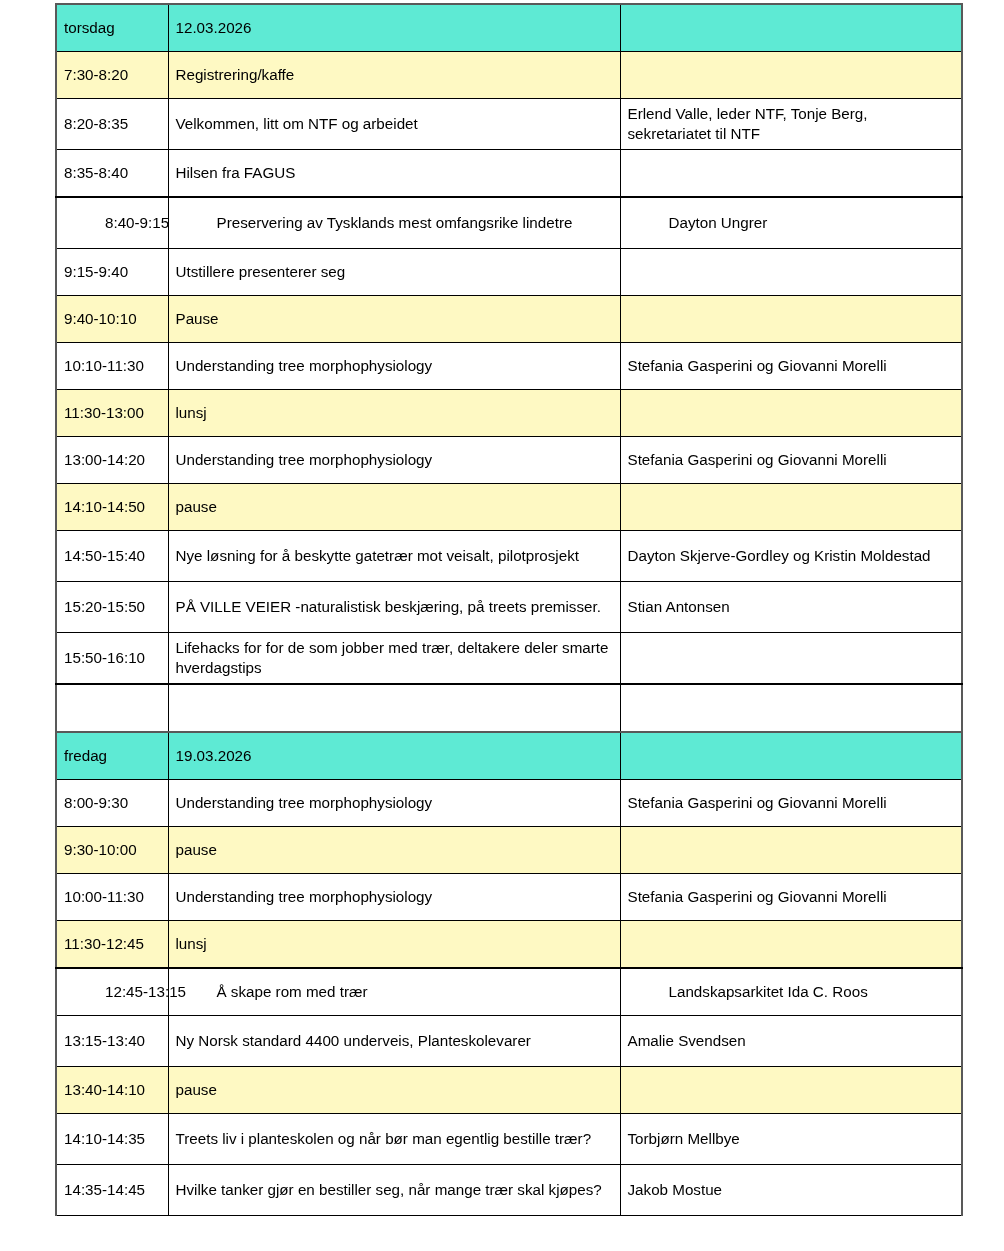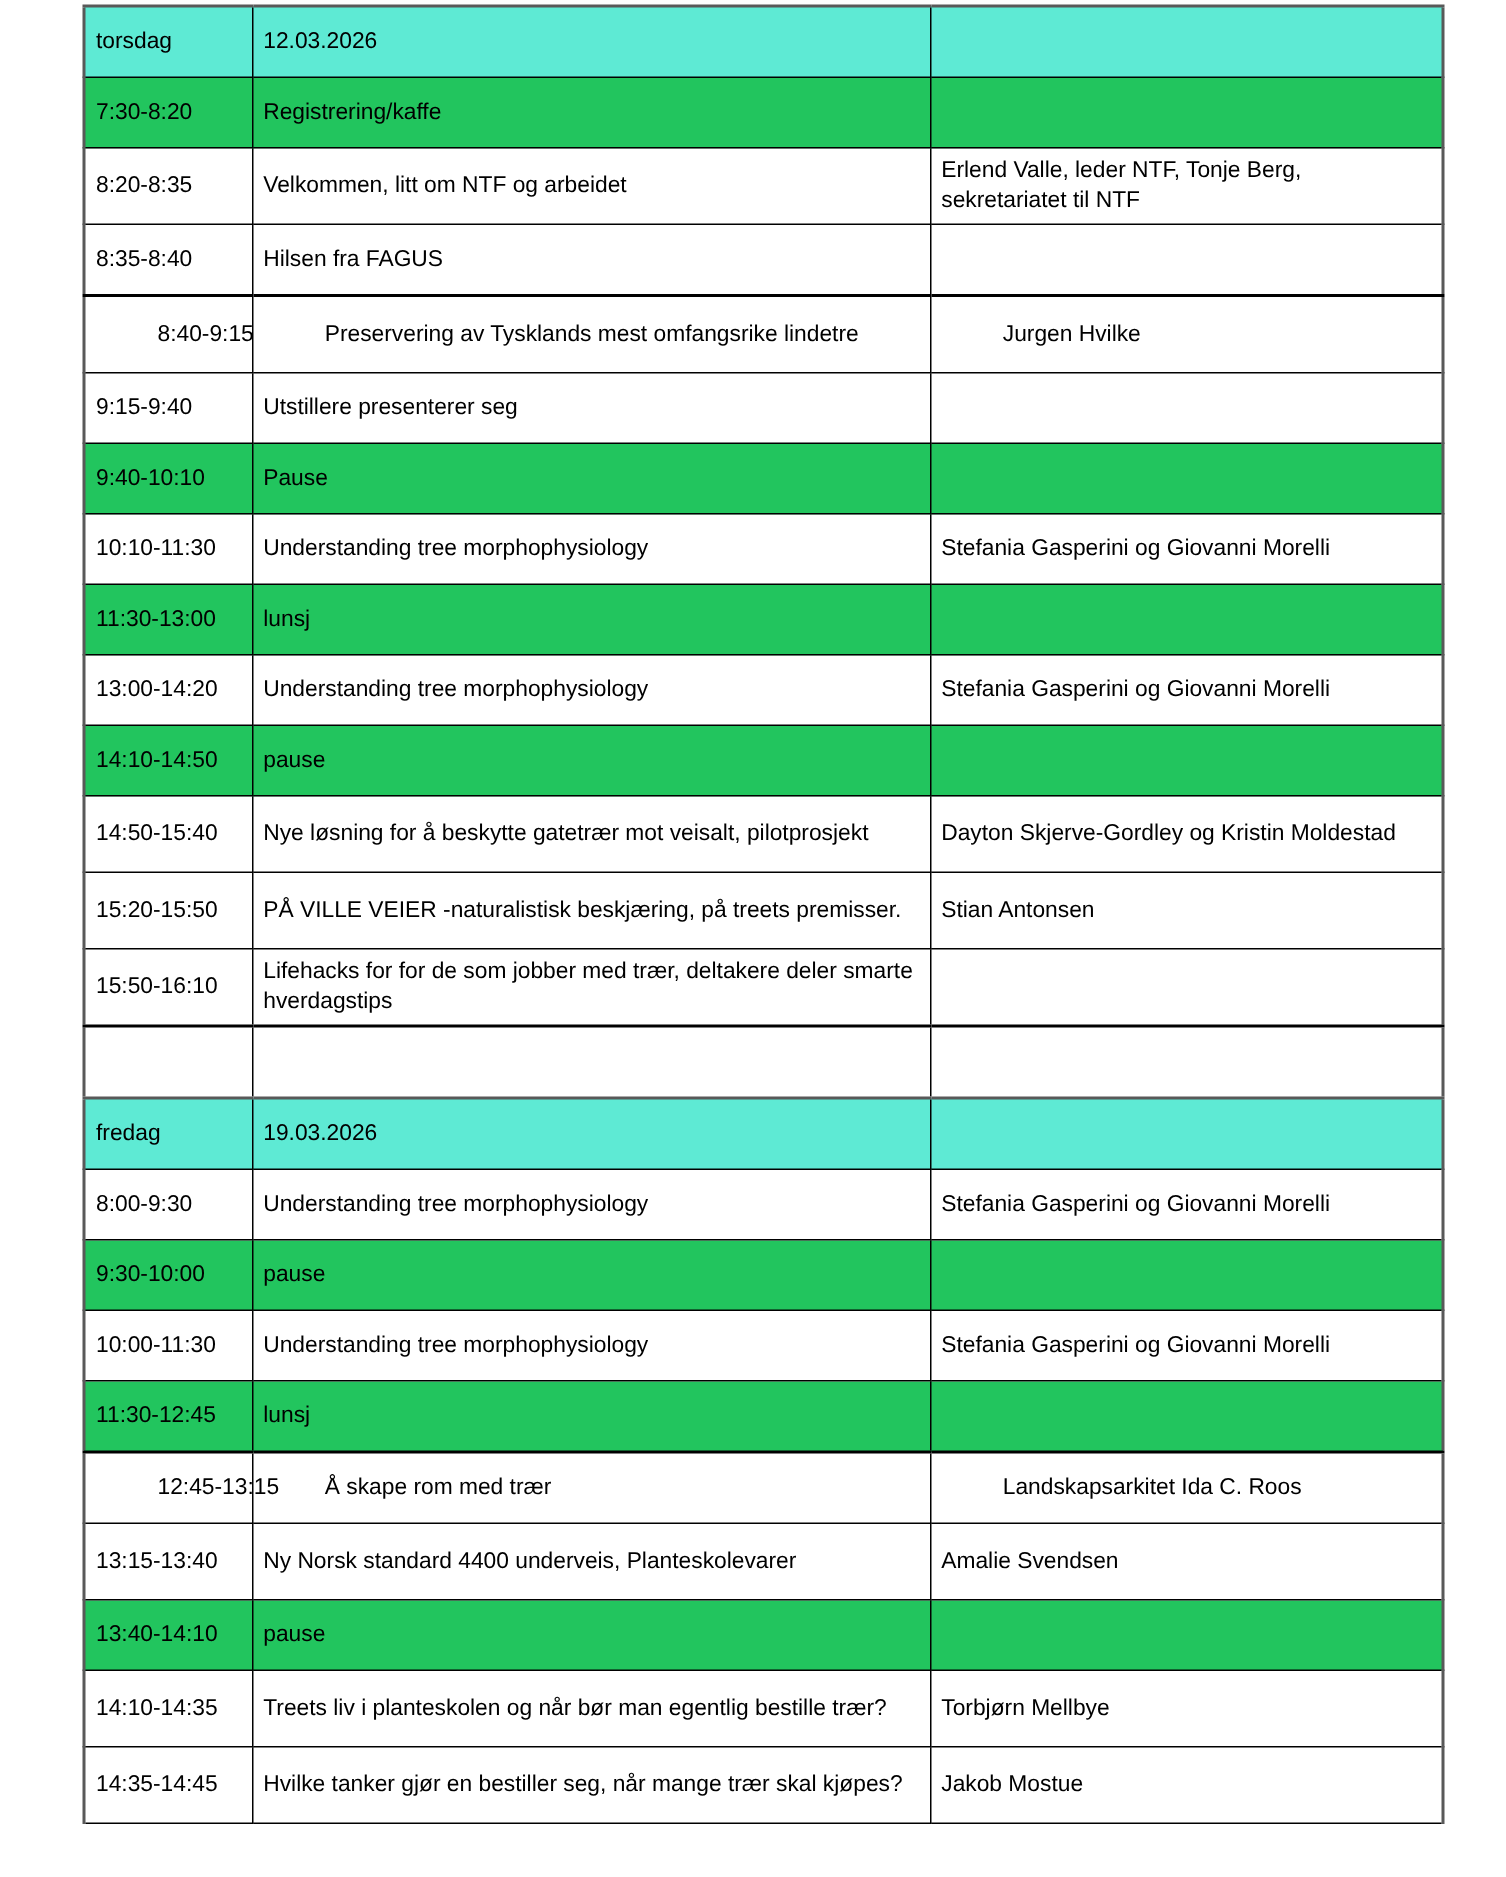--- a/index.html
+++ b/index.html
@@ -46,21 +46,21 @@
     background: #5eead4;
   }
   tr.day-header td.cell-time,
   tr.day-header td.cell-topic,
   tr.day-header td.cell-who {
     border-top: 2px solid #595959;
     border-bottom: 1px solid #000000;
   }
   
   tr.break td {
-    background: #22c55e;
+    background: #fef9c3;
   }
   
   tr.spacer td {
     background: #ffffff;
   }
   tr.thick-top td {
     border-top: 2px solid #000000;
     padding-left: 48px;
   }
   tr.thick-bottom td {
@@ -101,21 +101,21 @@
           <td class="cell-who">Erlend Valle, leder NTF, Tonje Berg, sekretariatet til NTF</td>
         </tr>
         <tr class="h-tall">
           <td class="cell-time">8:35-8:40</td>
           <td class="cell-topic">Hilsen fra FAGUS</td>
           <td class="cell-who"></td>
         </tr>
         <tr class="h-two thick-top">
           <td class="cell-time">8:40-9:15</td>
           <td class="cell-topic">Preservering av Tysklands mest omfangsrike lindetre</td>
-          <td class="cell-who">Jurgen Hvilke</td>
+          <td class="cell-who">Dayton Ungrer</td>
         </tr>
         <tr class="h-tall">
           <td class="cell-time">9:15-9:40</td>
           <td class="cell-topic">Utstillere presenterer seg</td>
           <td class="cell-who"></td>
         </tr>
         <tr class="break h-tall">
           <td class="cell-time">9:40-10:10</td>
           <td class="cell-topic">Pause</td>
           <td class="cell-who"></td>

